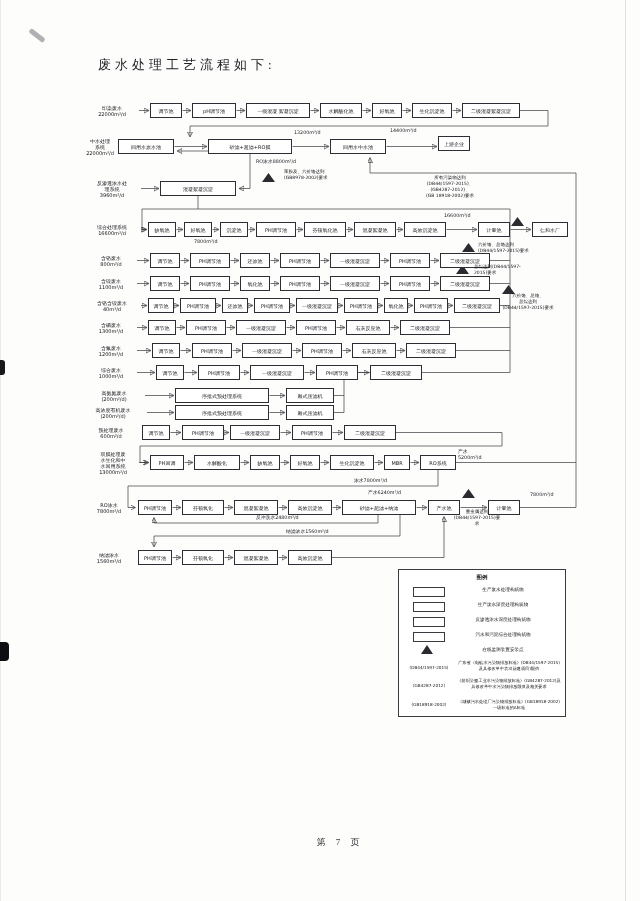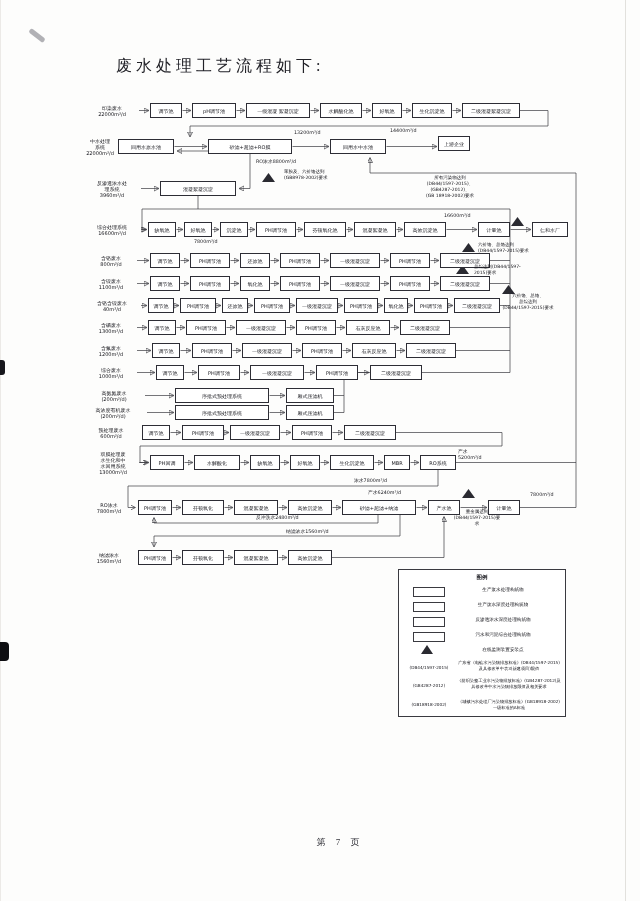--- a/index.html
+++ b/index.html
@@ -1,21 +1,21 @@
 <!DOCTYPE html>
 <html><head>
 <meta charset="utf-8">
 <style>
   html,body{margin:0;padding:0;}
   body{width:640px;height:901px;position:relative;overflow:hidden;background:#fcfcfa;
        font-family:"DejaVu Sans",sans-serif;}
   #doc{position:absolute;inset:0;background:#fdfdfc;}
   .scan{position:absolute;inset:0;filter:blur(.2px);}
-  .title{position:absolute;left:116px;top:56px;font-family:"Liberation Serif",serif;
-         font-size:16px;letter-spacing:4px;color:#222228;white-space:nowrap;}
+  .title{position:absolute;left:98px;top:56px;font-family:"Liberation Serif",serif;
+         font-size:13px;letter-spacing:4px;color:#222228;white-space:nowrap;}
   .footer{position:absolute;left:280px;top:836px;width:120px;text-align:center;font-size:9px;
           letter-spacing:4px;color:#33333a;font-family:"Liberation Serif",serif;}
   #wires{position:absolute;left:0;top:0;z-index:1;}
   #wires path{stroke:#3a3a40;stroke-width:.7;fill:none;}
   #wires polygon.tri{fill:#2a2a31;}
   #nodes{position:absolute;inset:0;z-index:2;}
   .process-box{position:absolute;height:15px;border:.9px solid #2d2d35;background:#fff;
                display:flex;align-items:center;justify-content:center;font-size:5px;
                color:#16161c;white-space:nowrap;box-sizing:border-box;}
   .stream-label{position:absolute;font-size:5px;line-height:6.2px;color:#14141a;

